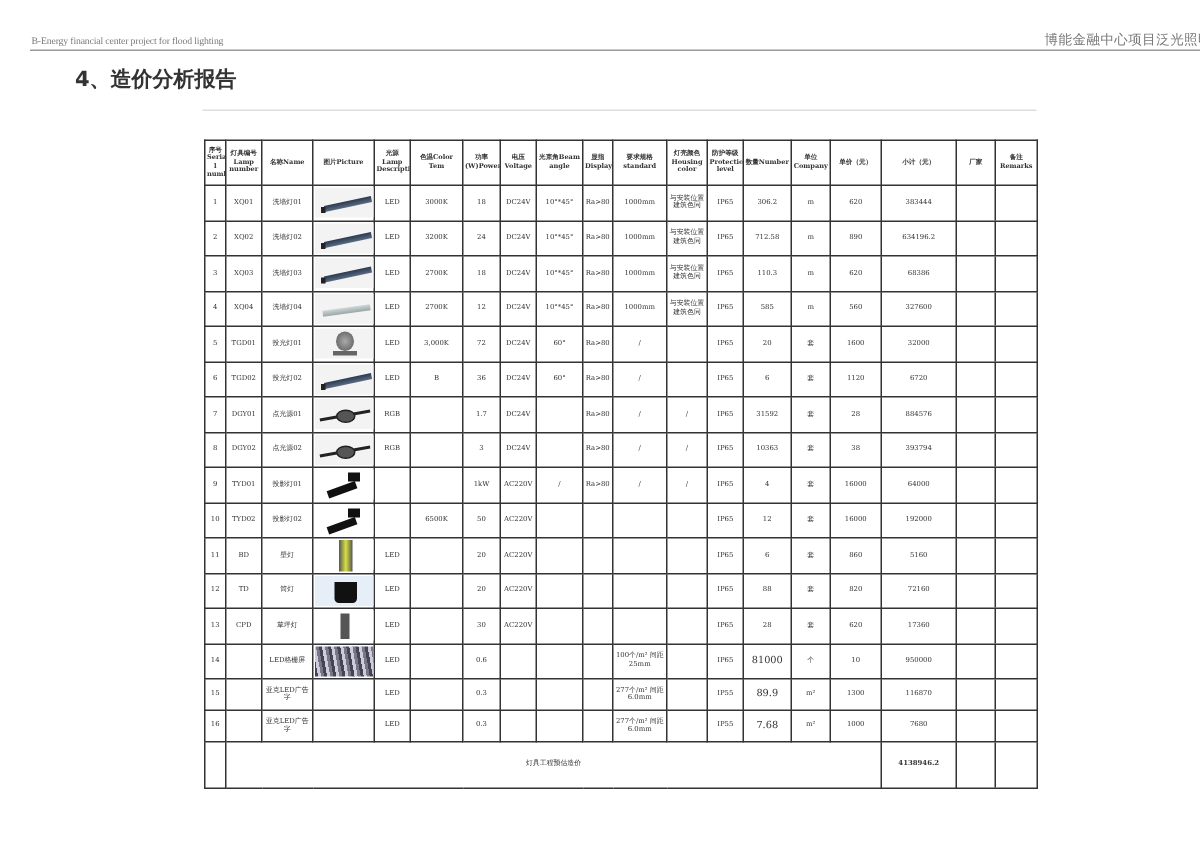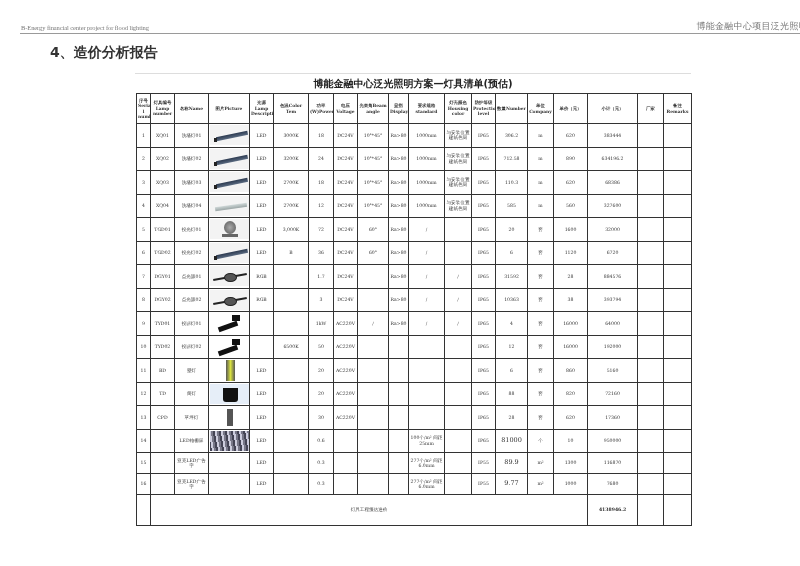--- a/index.html
+++ b/index.html
@@ -108,21 +108,20 @@
 <body>
 
 <div class="page-header">
   <span class="hdr-left">B-Energy  financial center project for flood lighting</span>
   <span class="hdr-right">博能金融中心项目泛光照明</span>
 </div>
 
 <div class="section-title">4、造价分析报告</div>
 
 <div class="sheet">
-  <div class="sheet-title">博能金融中心泛光照明方案—灯具清单(预估)</div>
   <table class="grid">
     <colgroup>
       <col style="width:14px">
         <col style="width:24px">
         <col style="width:34px">
         <col style="width:41px">
       <col style="width:24px">
         <col style="width:35px">
         <col style="width:25px">
         <col style="width:24px">
@@ -516,21 +515,21 @@
           </td>
           <td>LED</td>
           <td></td>
           <td>0.3</td>
           <td></td>
           <td></td>
           <td></td>
           <td>277个/m² 间距6.0mm</td>
           <td></td>
           <td>IP55</td>
-          <td class="big">9.77</td>
+          <td class="big">7.68</td>
           <td>m²</td>
           <td>1000</td>
           <td>7680</td>
           <td class="rcol"></td>
           <td></td>
         </tr>
         <tr class="total">
           <td></td>
           <td colspan="15">灯具工程预估造价</td>
           <td style="font-weight: bold;">4138946.2</td>

